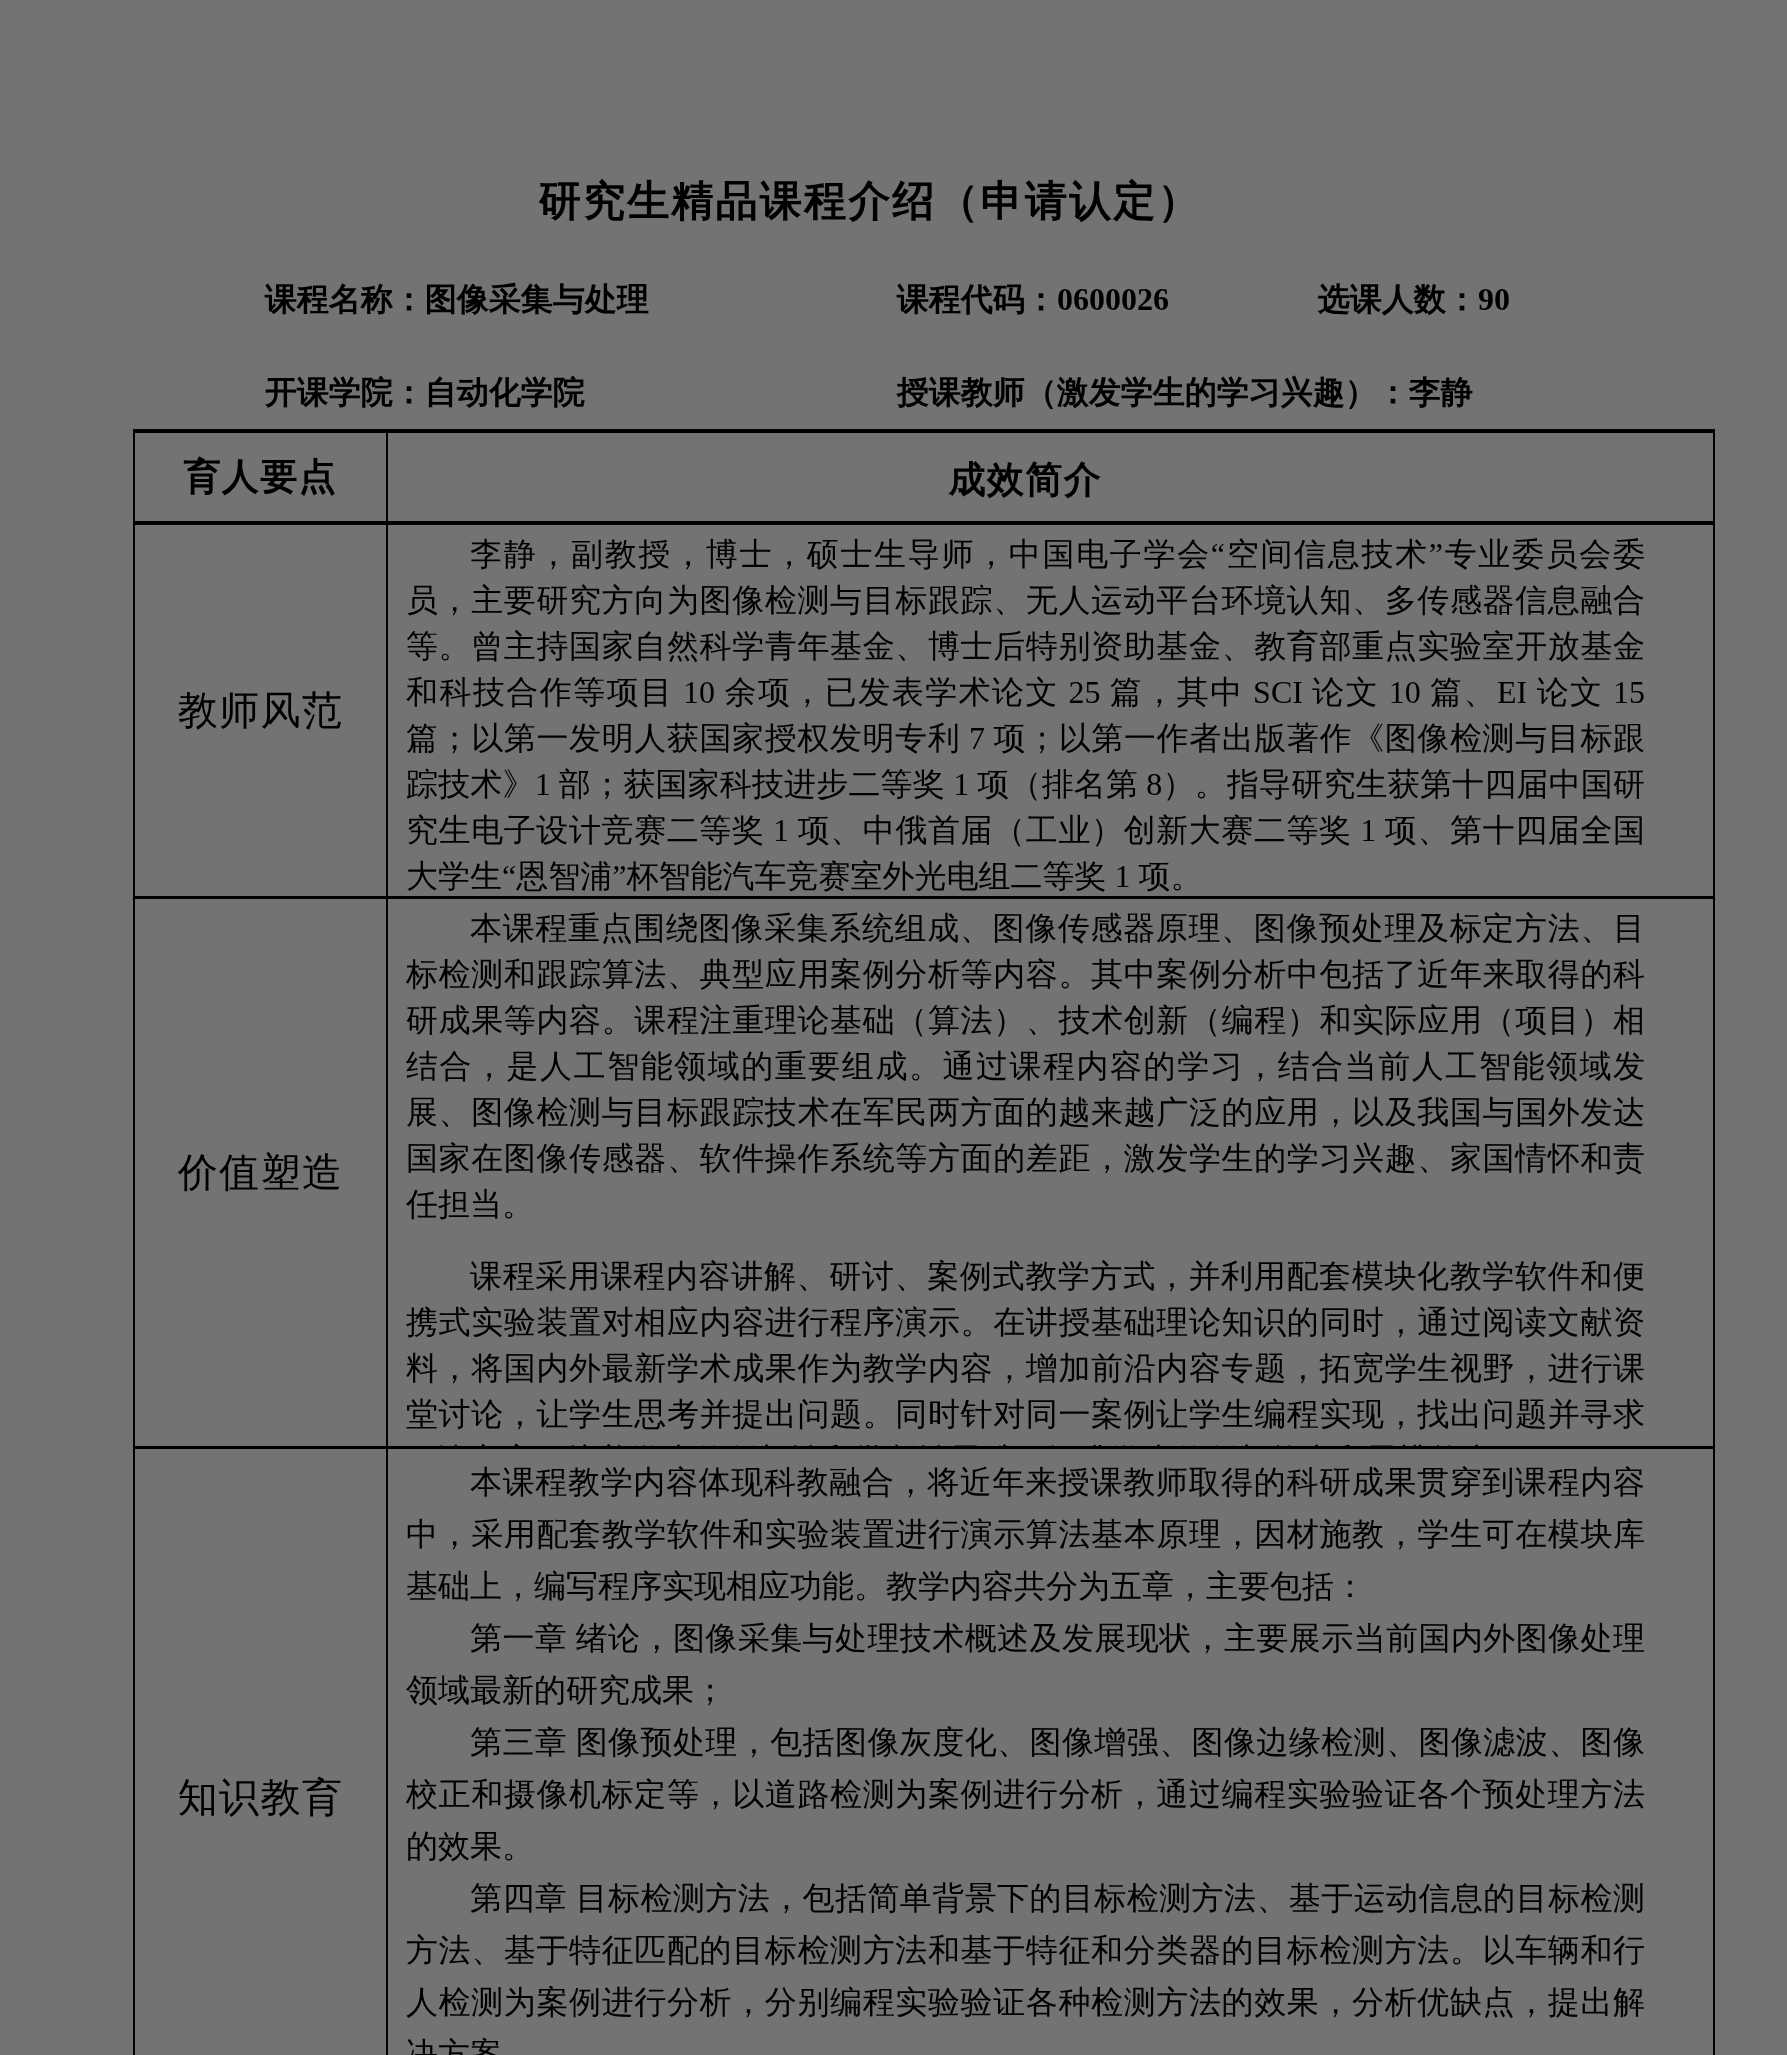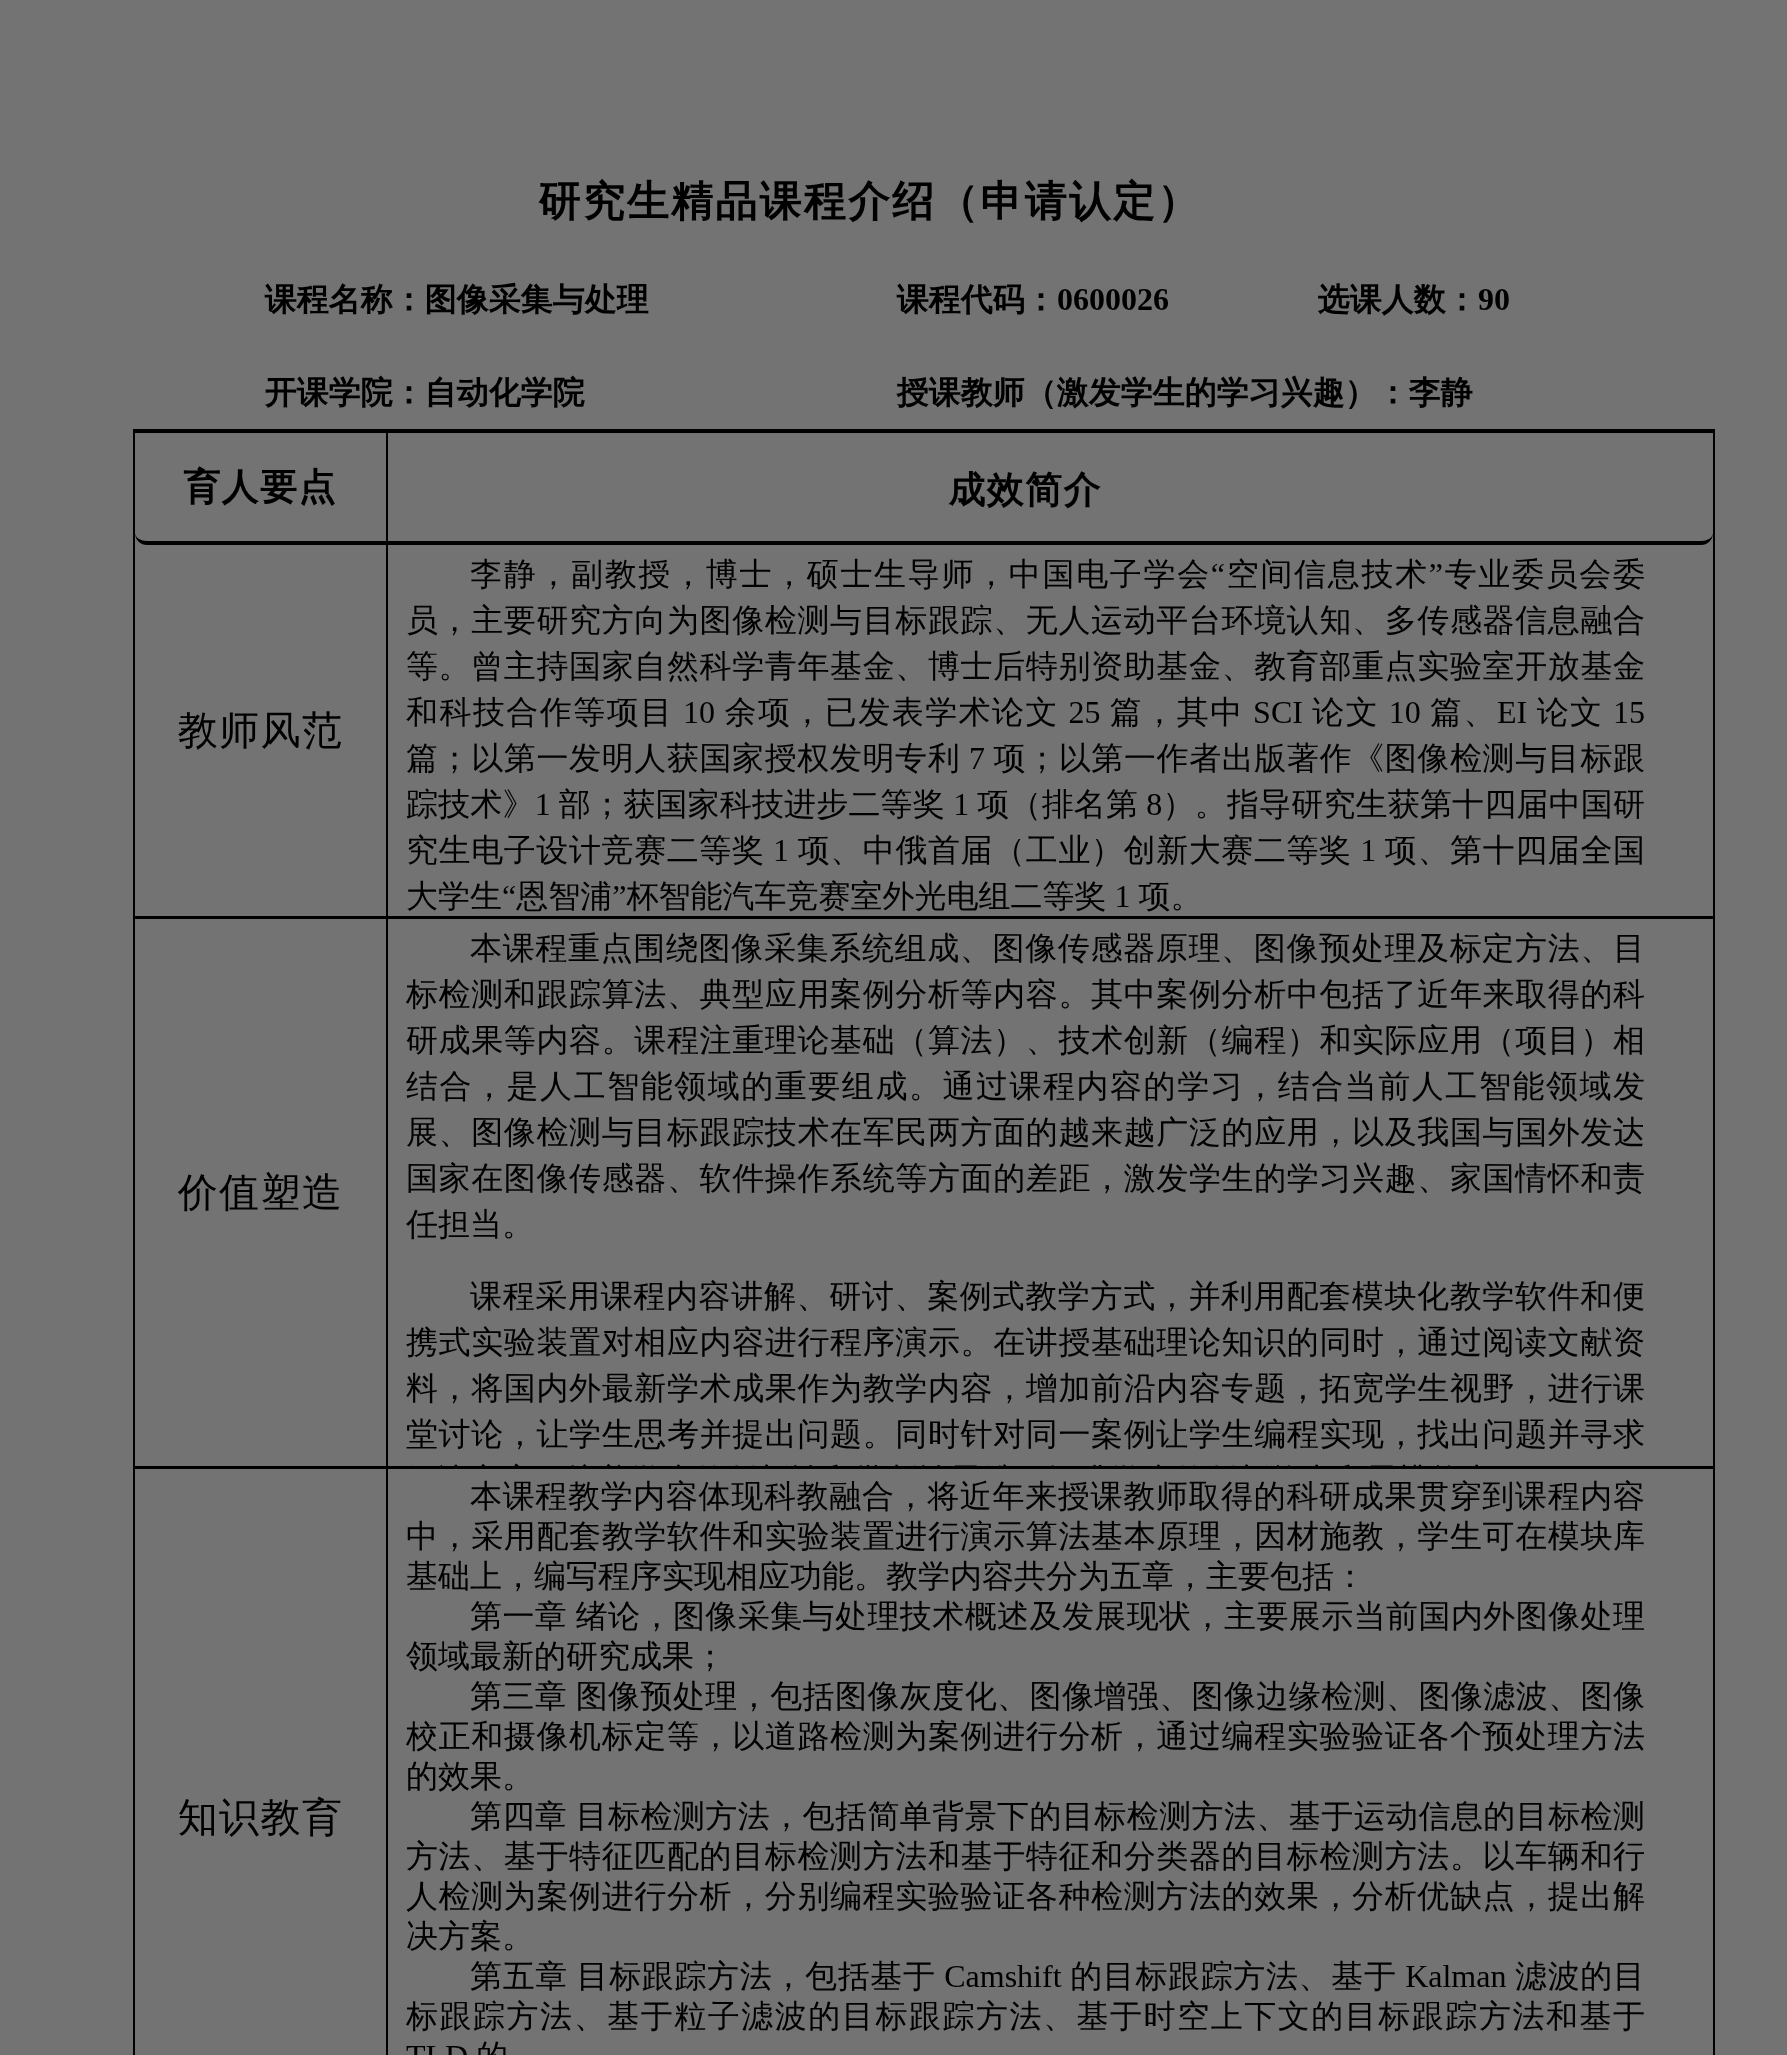--- a/index.html
+++ b/index.html
@@ -43,21 +43,21 @@
     box-sizing:border-box;
     border-top:4.3px solid #000;
     border-left:2.2px solid #000;
     border-right:2.2px solid #000;
   }
   .row{
     display:flex;
     box-sizing:border-box;
     border-bottom:3.6px solid #000;
   }
-  .thead{height:112px;border-bottom:4.3px solid #000;border-radius:12px;}
+  .thead{height:92px;border-bottom:4.3px solid #000;}
   .r1{height:374px;}
   .r2{height:550px;}
   .r3{height:696px;border-bottom:none;}
   .col-label{
     width:253px;
     box-sizing:border-box;
     border-right:2.2px solid #000;
     display:flex;
     align-items:center;
     justify-content:center;
@@ -83,21 +83,21 @@
   }
   .col-content p{
     margin:0;
     font-size:32px;
     line-height:46px;
     text-indent:2em;
     text-align:justify;
   }
   .r2 .col-content p + p{margin-top:26px;}
   .r3 .col-content{padding-top:7.2px;}
-  .r3 .col-content p{line-height:40px;font-family:Liberation Serif, serif;}
+  .r3 .col-content p{line-height:52px;font-family:Liberation Serif, serif;}
 </style>
 </head>
 <body>
 
 <div class="page">
 
   <div class="doc-title">研究生精品课程介绍（申请认定）</div>
 
   <span class="meta m-course-name">课程名称：图像采集与处理</span>
   <span class="meta m-course-code">课程代码：0600026</span>

